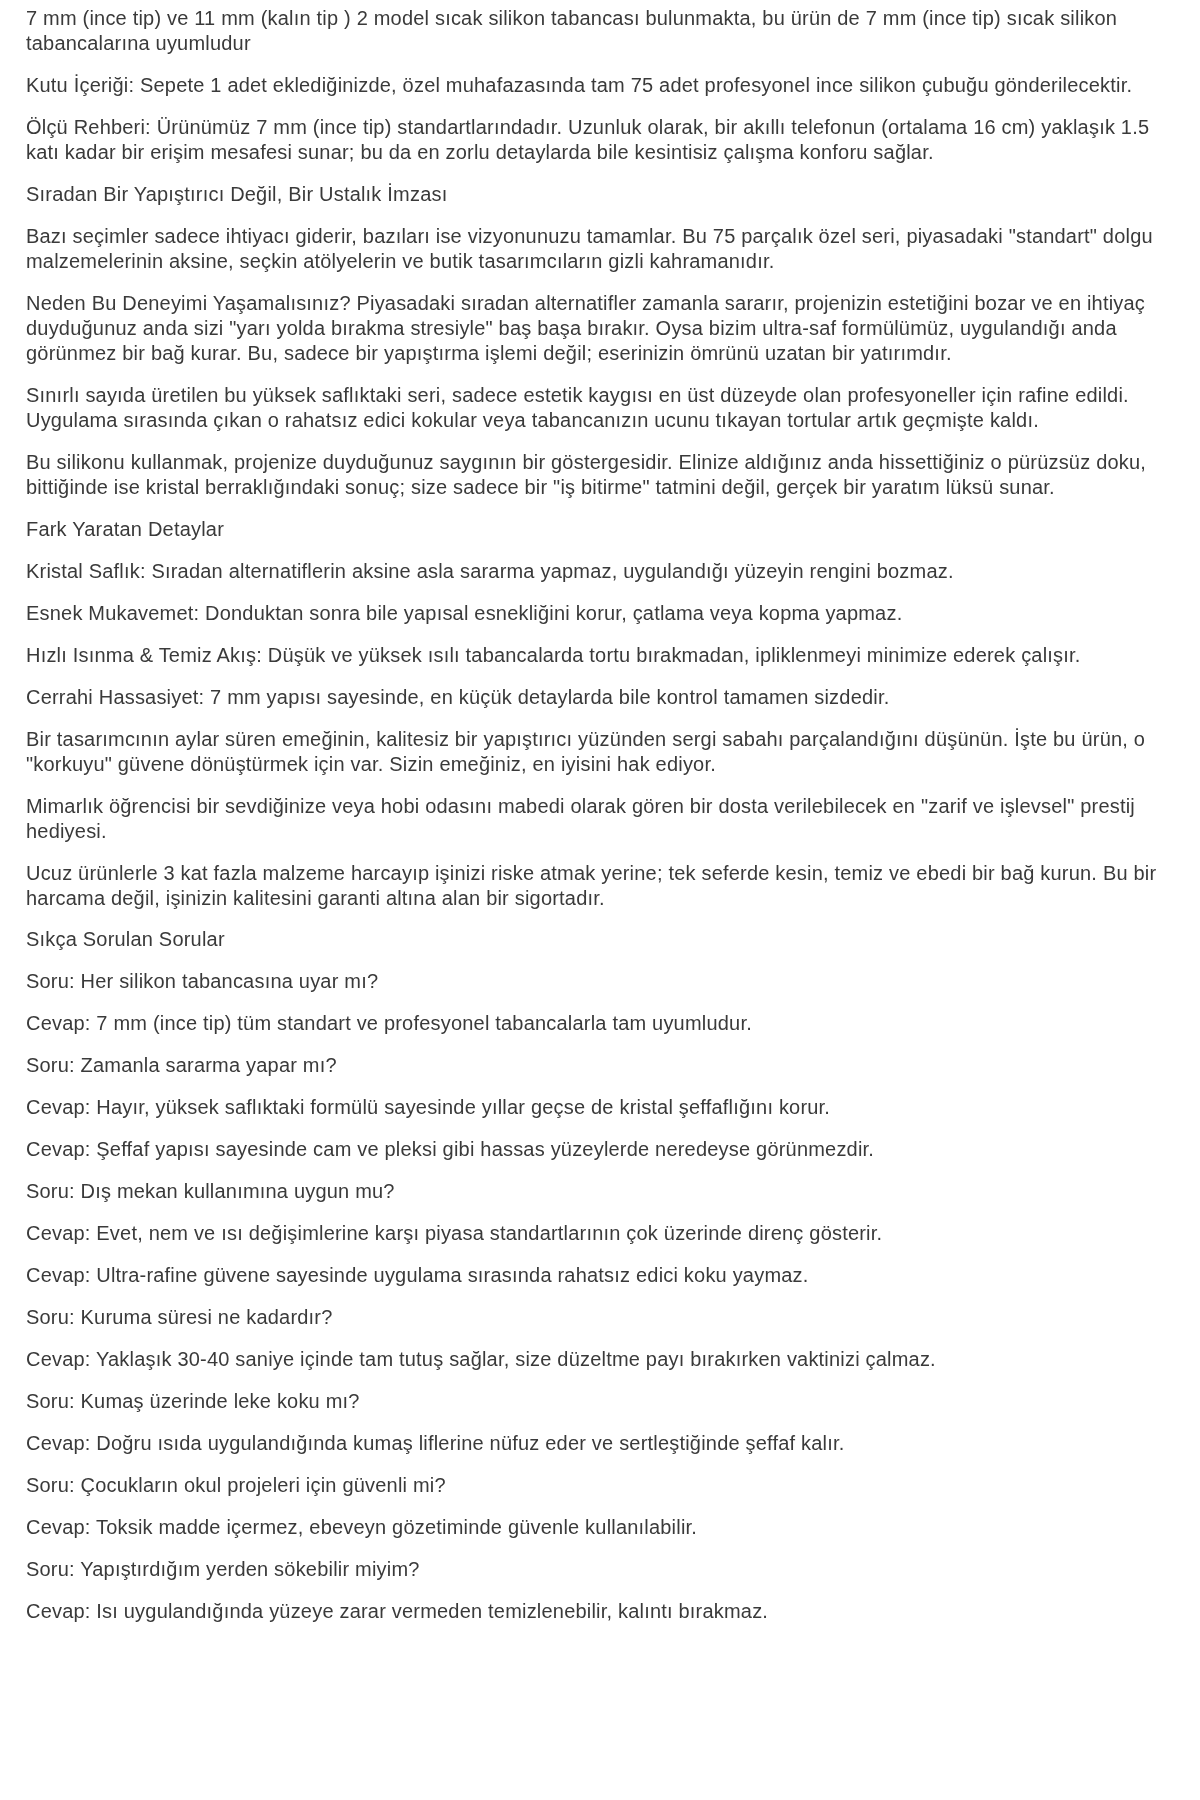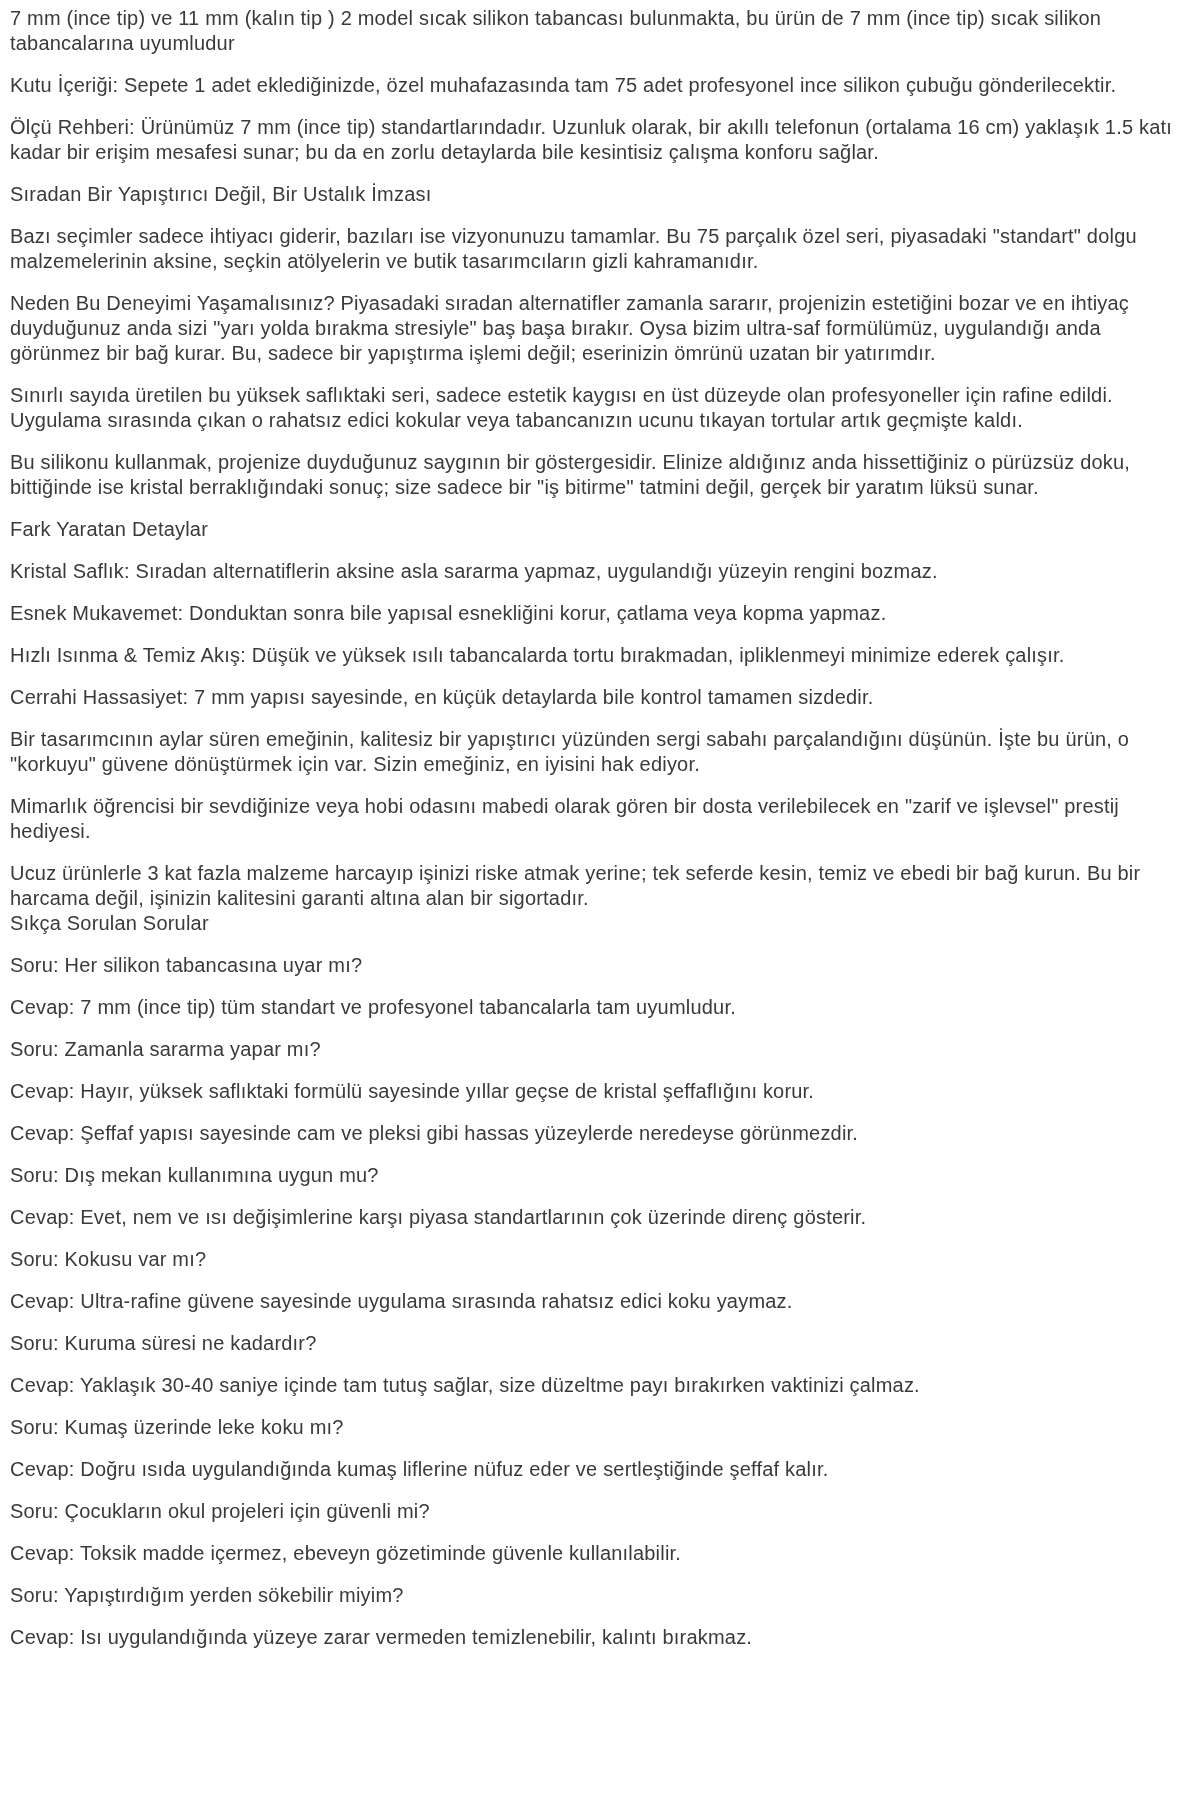--- a/index.html
+++ b/index.html
@@ -8,32 +8,32 @@
     background: #ffffff;
   }
   body {
     width: 1200px;
     min-height: 1800px;
     font-family: "Liberation Sans", "DejaVu Sans", sans-serif;
   }
   .content {
     box-sizing: border-box;
     width: 1200px;
-    padding: 6px 15px 60px 10px;
+    padding: 6px 15px 60px 26px;
     font-size: 20px;
     line-height: 25px;
     letter-spacing: 0.2px;
     color: #3a3a3a;
     font-weight: 400;
   }
   .content p {
     margin: 0 0 17px 0;
   }
   .content p.tight {
-    margin-bottom: 0;
+    margin-bottom: 16px;
   }
 </style>
 </head>
 <body>
 
 <div class="content">
 
   <p>7 mm (ince tip) ve 11 mm (kalın tip ) 2 model sıcak silikon tabancası bulunmakta, bu ürün de 7 mm (ince tip) sıcak silikon tabancalarına uyumludur</p>
   <p>Kutu İçeriği: Sepete 1 adet eklediğinizde, özel muhafazasında tam 75 adet profesyonel ince silikon çubuğu gönderilecektir.</p>
   <p>Ölçü Rehberi: Ürünümüz 7 mm (ince tip) standartlarındadır. Uzunluk olarak, bir akıllı telefonun (ortalama 16 cm) yaklaşık 1.5 katı kadar bir erişim mesafesi sunar; bu da en zorlu detaylarda bile kesintisiz çalışma konforu sağlar.</p>
@@ -57,21 +57,20 @@
     <p>Cevap: 7 mm (ince tip) tüm standart ve profesyonel tabancalarla tam uyumludur.</p>
 
     <p>Soru: Zamanla sararma yapar mı?</p>
     <p>Cevap: Hayır, yüksek saflıktaki formülü sayesinde yıllar geçse de kristal şeffaflığını korur.</p>
 
     <p>Cevap: Şeffaf yapısı sayesinde cam ve pleksi gibi hassas yüzeylerde neredeyse görünmezdir.</p>
 
     <p>Soru: Dış mekan kullanımına uygun mu?</p>
     <p>Cevap: Evet, nem ve ısı değişimlerine karşı piyasa standartlarının çok üzerinde direnç gösterir.</p>
 
-    <p>Soru: Kokusu var mı?</p>
     <p>Cevap: Ultra-rafine güvene sayesinde uygulama sırasında rahatsız edici koku yaymaz.</p>
 
     <p>Soru: Kuruma süresi ne kadardır?</p>
     <p>Cevap: Yaklaşık 30-40 saniye içinde tam tutuş sağlar, size düzeltme payı bırakırken vaktinizi çalmaz.</p>
 
     <p>Soru: Kumaş üzerinde leke koku mı?</p>
     <p>Cevap: Doğru ısıda uygulandığında kumaş liflerine nüfuz eder ve sertleştiğinde şeffaf kalır.</p>
 
     <p>Soru: Çocukların okul projeleri için güvenli mi?</p>
     <p>Cevap: Toksik madde içermez, ebeveyn gözetiminde güvenle kullanılabilir.</p>

